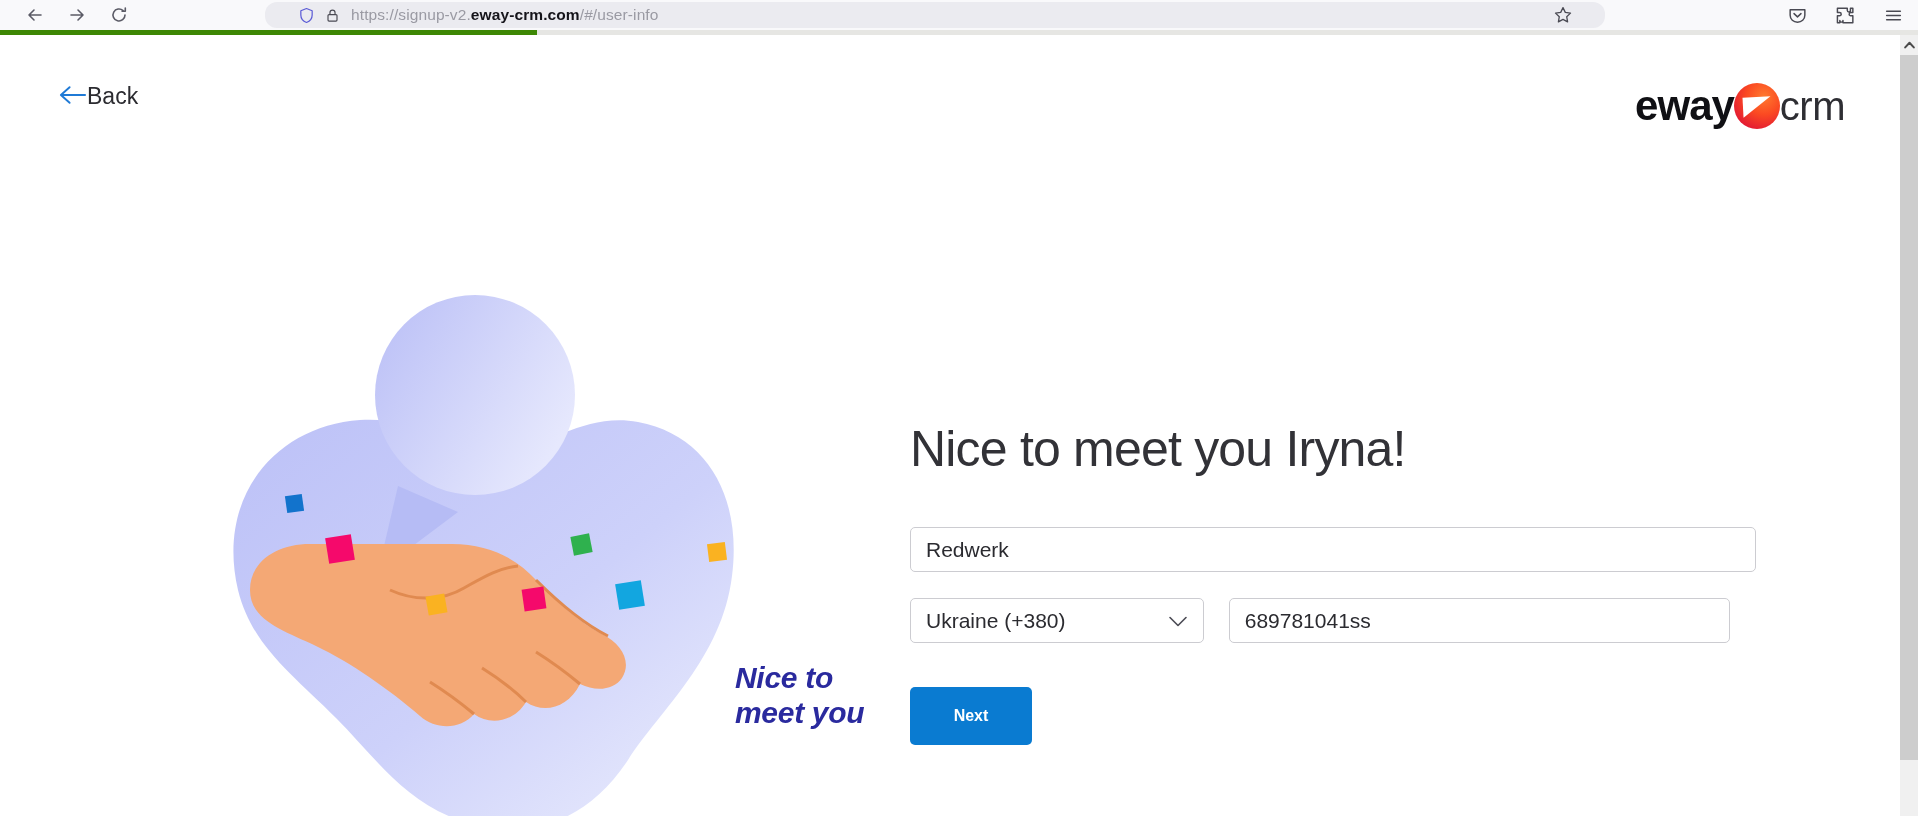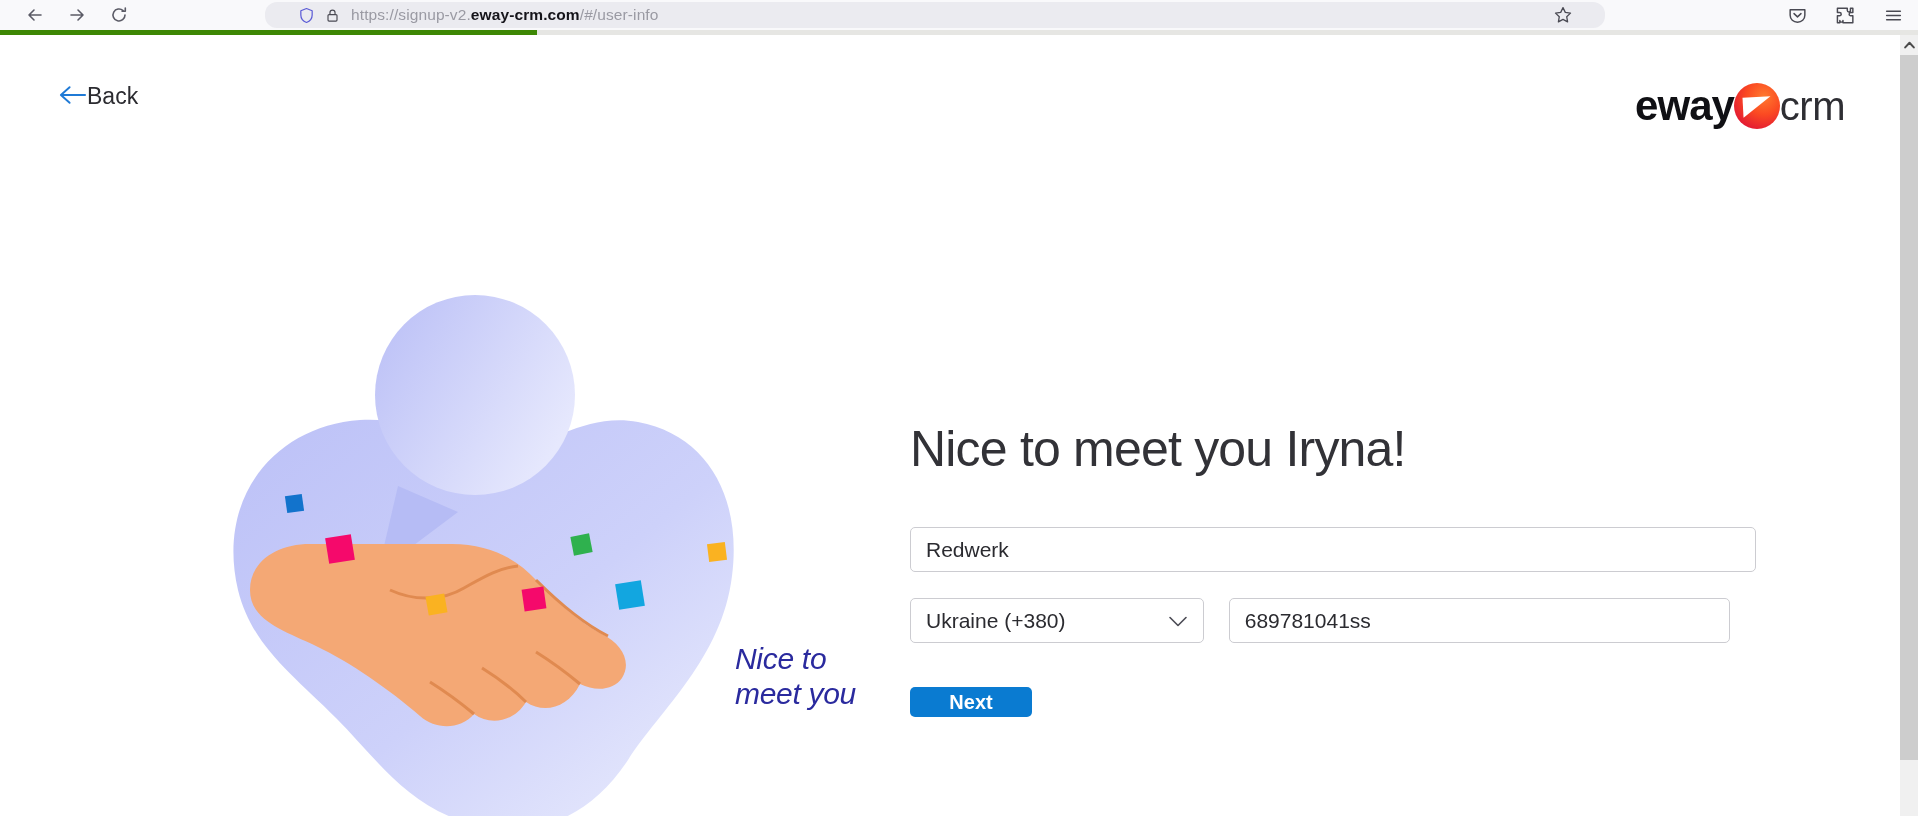--- a/index.html
+++ b/index.html
@@ -104,23 +104,23 @@
   }
 
   
   .illustration {
     position: absolute; left: 230px; top: 255px;
     width: 520px; height: 530px;
   }
   .illustration svg { display: block; }
   .bubble-text {
     position: absolute;
-    left: 505px; top: 351px;
+    left: 505px; top: 370px;
     width: 210px;
-    font-size: 30px; font-weight: 400; font-style: italic;
+    font-size: 30px; font-weight: 700; font-style: italic;
     color: #2a2a9e; line-height: 1.18;
     letter-spacing: -0.3px;
   }
 
   
   .form-col { position: absolute; left: 910px; top: 385px; width: 820px; }
   .headline {
     font-size: 50px; font-weight: 400;
     color: #323237; letter-spacing: -0.8px;
     margin-bottom: 49px;
@@ -146,23 +146,23 @@
   .phone-field {
     width: 552px; height: 45px;
     border: 1px solid #ccccd1; border-radius: 5px;
     background: #fff;
     display: flex; align-items: center;
     padding: 0 15px;
     font-size: 21px; color: #2b2b30;
   }
   .next-btn {
     margin-top: 44px;
-    width: 122px; height: 30px;
+    width: 122px; height: 58px;
     background: #0a7bd1; border: none; border-radius: 5px;
-    color: #ffffff; font-size: 20px; font-weight: 700;
+    color: #ffffff; font-size: 16px; font-weight: 700;
     font-family: "Liberation Sans", sans-serif;
     cursor: pointer;
   }
 
   
   .scrollbar {
     position: absolute; right: 0; top: 35px;
     width: 18px; height: 781px;
     background: #f0f0f0;
   }

